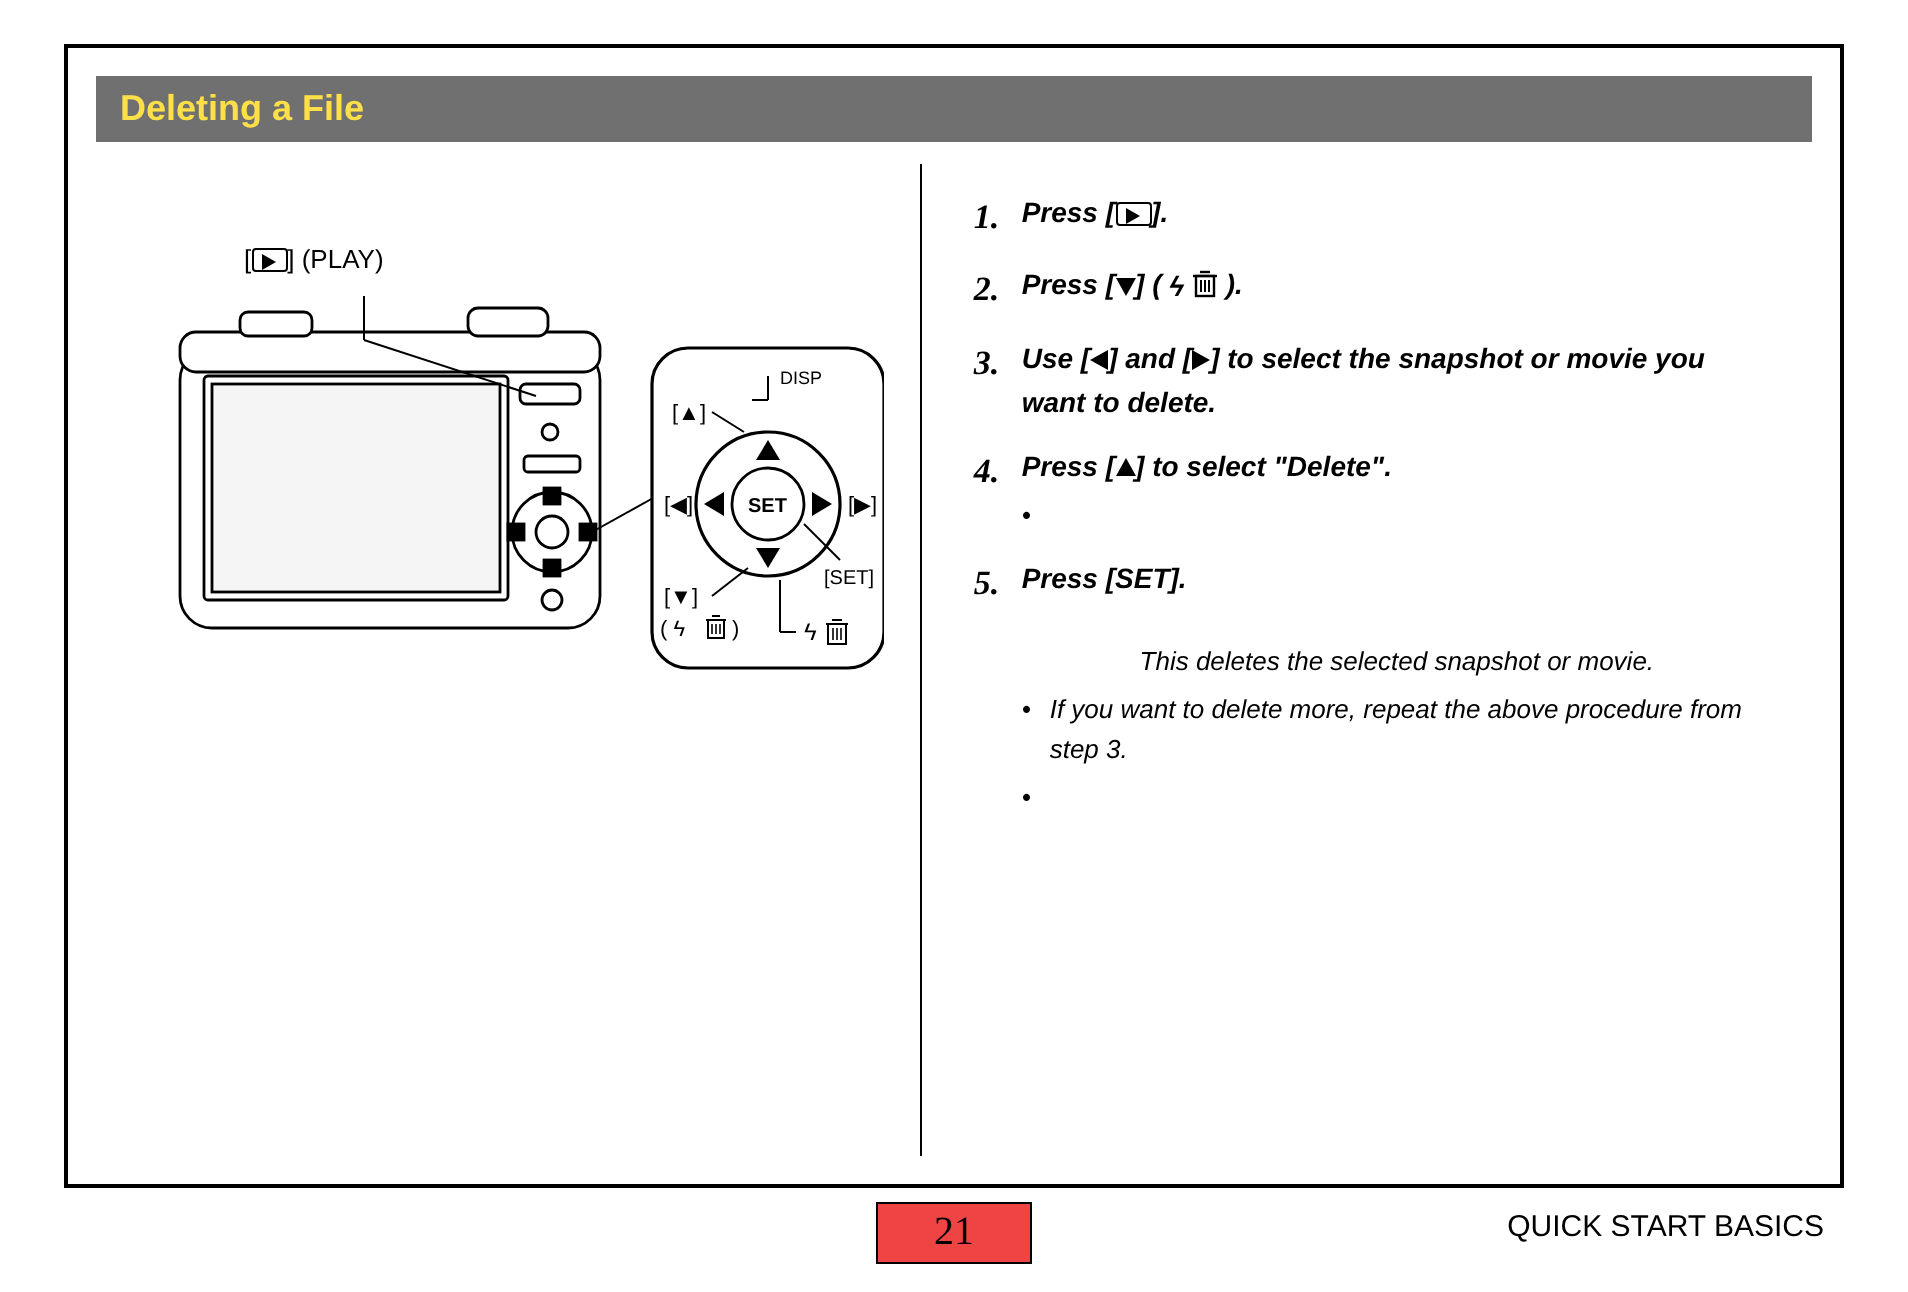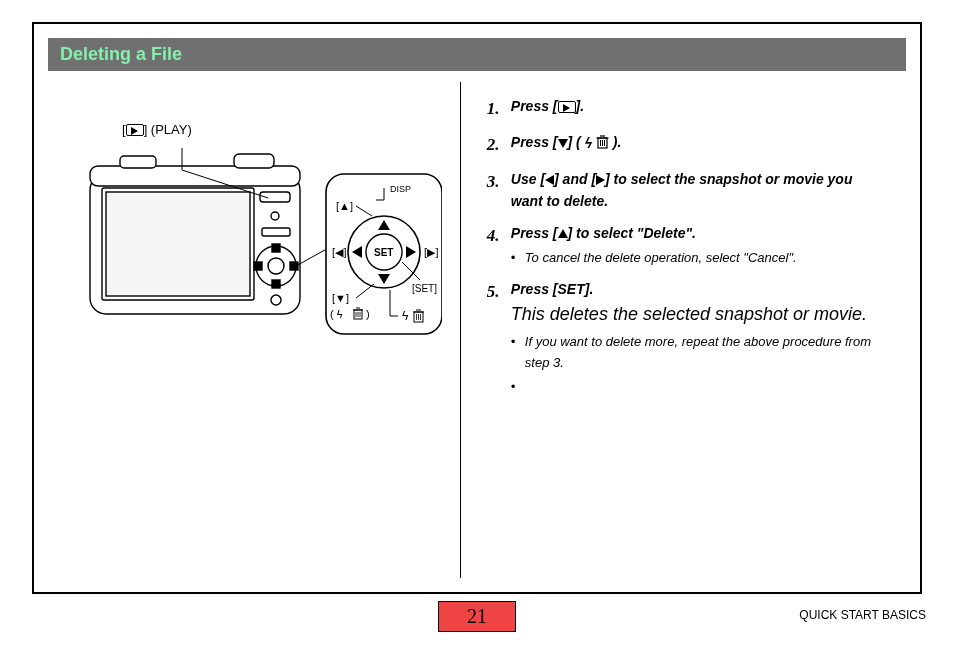--- a/index.html
+++ b/index.html
@@ -14,21 +14,21 @@
   .outer-border {
     position: absolute;
     top: 22px;
     left: 32px;
     right: 32px;
     bottom: 52px;
     border: 2px solid #000;
   }
   .header-bar {
     background: #707070;
-    color: #86efac;
+    color: #fde047;
     font-size: 18px;
     font-weight: bold;
     padding: 6px 12px;
     margin: 14px 14px 0 14px;
   }
   .content {
     display: flex;
     position: absolute;
     top: 58px;
     left: 14px;
@@ -71,22 +71,23 @@
   }
   .step-body {
     flex: 1;
     font-style: italic;
   }
   .step-title {
     font-weight: bold;
     font-size: 14px;
   }
   .step-sub {
-    font-size: 18px;
-    margin-top: 0;
+    font-size: 13px;
+    margin-top: 20px;
+    text-align: center;
   }
   .bullet-list {
     margin-top: 4px;
     padding-left: 0;
   }
   .bullet-item {
     display: flex;
     font-size: 13px;
     margin-top: 4px;
   }
@@ -101,22 +102,22 @@
     transform: translateX(-50%);
     border: 1.5px solid #000;
     padding: 3px 28px;
     font-family: Georgia, 'Times New Roman', serif;
     font-size: 20px;
     background: #ef4444;
   }
   .footer-text {
     position: absolute;
     bottom: 24px;
-    right: 28px;
-    font-size: 12px;
+    right: 42px;
+    font-size: 15px;
     text-align: center;
   }
   .illus-label {
     font-size: 13px;
     margin-top: 24px;
     margin-left: 54px;
     margin-bottom: 4px;
   }
   .illus-svg {
     margin-left: 4px;
@@ -290,21 +291,20 @@
 
       <div class="step">
         <div class="step-num">4.</div>
         <div class="step-body">
           <span class="step-title">
             <span>Press [</span><span class="tri-up"></span><span>] to select "Delete".</span>
           </span>
           <div class="bullet-list">
             <div class="bullet-item">
               <span class="bullet-dot">•</span>
-              <span>To cancel the delete operation, select "Cancel".</span>
             </div>
           </div>
         </div>
       </div>
 
       <div class="step">
         <div class="step-num">5.</div>
         <div class="step-body">
           <span class="step-title">Press [SET].</span>
           <div class="step-sub">This deletes the selected snapshot or movie.</div>

